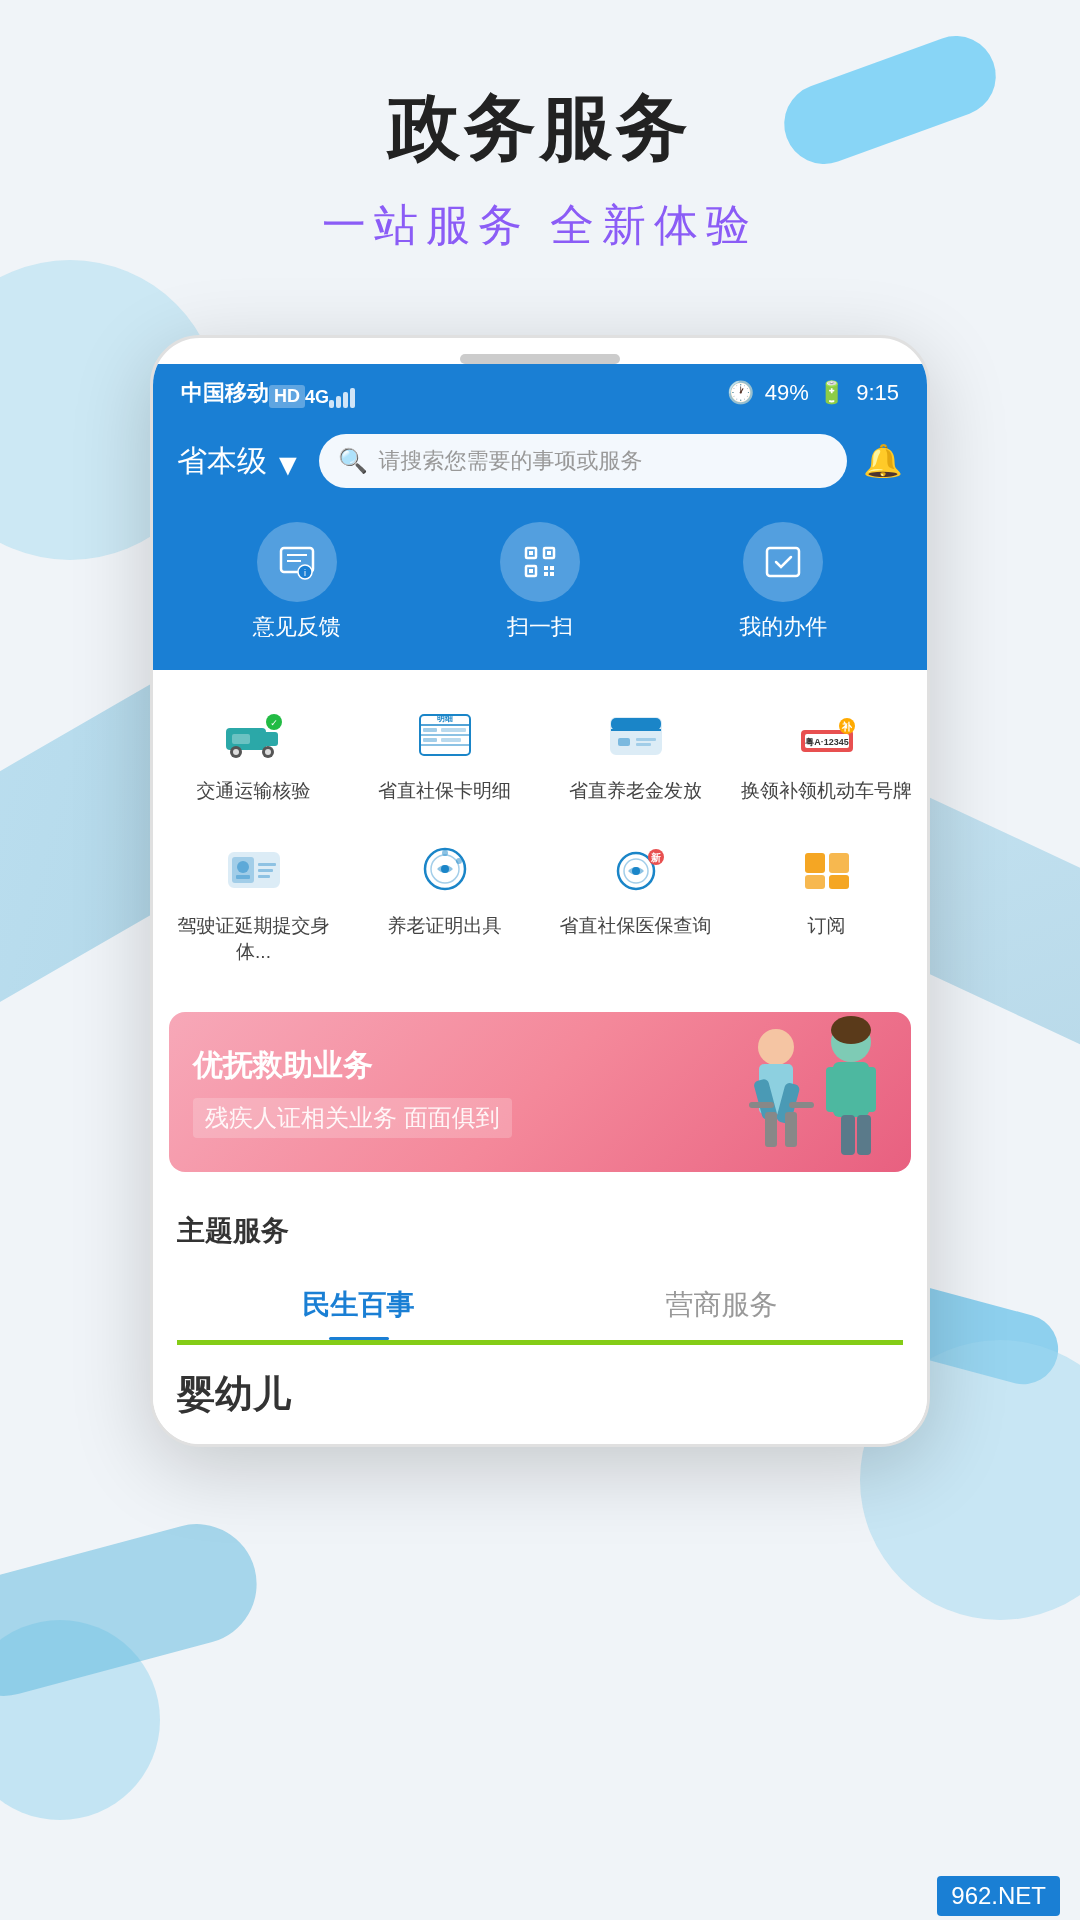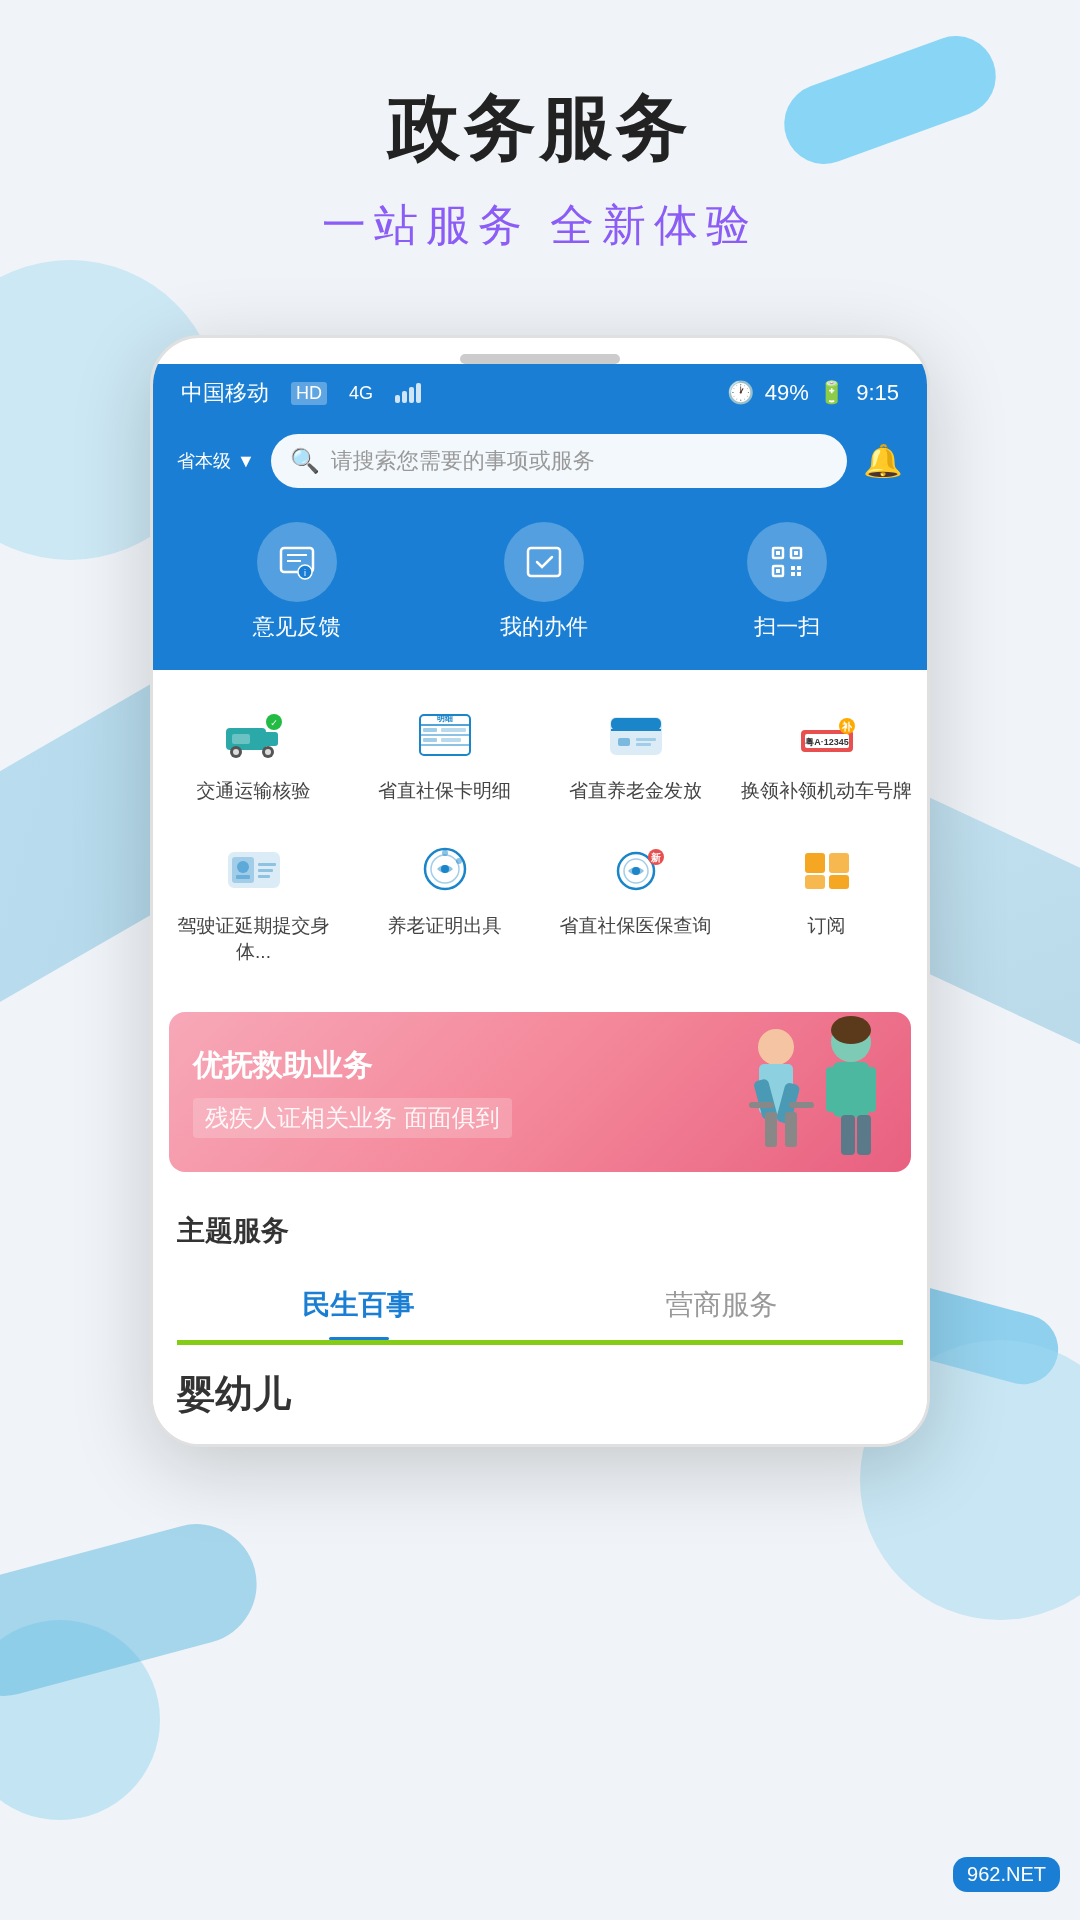--- a/index.html
+++ b/index.html
@@ -129,42 +129,42 @@
     
     .status-bar {
       background: #1a7fd4;
       display: flex;
       justify-content: space-between;
       align-items: center;
       padding: 14px 28px 10px;
       color: #fff;
       font-size: 22px;
     }
-    .status-left { display: flex; align-items: center; gap: 22px; }
+    .status-left { display: flex; align-items: flex-end; gap: 0; font-weight: bold; }
     .status-right { display: flex; align-items: center; gap: 10px; }
     .signal-bars { display: flex; align-items: flex-end; gap: 2px; }
     .signal-bar {
       width: 5px;
       background: rgba(255,255,255,0.8);
       border-radius: 2px;
     }
 
     
     .app-header {
       background: #1a7fd4;
       padding: 16px 24px 24px;
       display: flex;
       align-items: center;
       gap: 16px;
     }
     .location-selector {
       display: flex;
-      align-items: center;
+      align-items: flex-end;
       color: #fff;
-      font-size: 18px;
+      font-size: 30px;
       gap: 6px;
       white-space: nowrap;
     }
     .search-bar {
       flex: 1;
       background: rgba(255,255,255,0.95);
       border-radius: 30px;
       padding: 12px 20px;
       display: flex;
       align-items: center;
@@ -326,27 +326,27 @@
     }
     .sub-category-title {
       font-size: 38px;
       font-weight: 700;
       color: #333;
     }
 
     
     .watermark {
       position: absolute;
-      bottom: 28px;
+      bottom: 4px;
       right: 20px;
       background: #1a7fd4;
       color: #fff;
       padding: 6px 14px;
-      border-radius: 14px;
-      font-size: 20px;
+      border-radius: 4px;
+      font-size: 24px;
       z-index: 100;
     }
 
   </style>
 </head>
 <body>
 
 <div class="bg-shape bg-shape-1"></div>
 <div class="bg-shape bg-shape-2"></div>
 <div class="bg-stripe-1"></div>
@@ -401,47 +401,47 @@
       <div class="quick-action-icon">
         <svg width="40" height="40" viewBox="0 0 40 40" fill="none">
           <rect x="4" y="6" width="32" height="24" rx="3" stroke="white" stroke-width="2.5" fill="none"></rect>
           <line x1="10" y1="13" x2="30" y2="13" stroke="white" stroke-width="2"></line>
           <line x1="10" y1="19" x2="24" y2="19" stroke="white" stroke-width="2"></line>
           <circle cx="28" cy="30" r="7" fill="#1a7fd4" stroke="white" stroke-width="1.5"></circle>
           <text x="28" y="34" text-anchor="middle" fill="white" font-size="9">i</text>
         </svg>
       </div>
       <span class="quick-action-label">意见反馈</span>
-    </div>
-    <div class="quick-action-item">
-      <div class="quick-action-icon">
-        <svg width="40" height="40" viewBox="0 0 40 40" fill="none">
-          <rect x="4" y="6" width="32" height="28" rx="3" stroke="white" stroke-width="2.5" fill="none"></rect>
-          <polyline points="13,20 18,25 28,15" stroke="white" stroke-width="2.5" fill="none" stroke-linecap="round"></polyline>
-        </svg>
-      </div>
-      <span class="quick-action-label">我的办件</span>
     </div>
     <div class="quick-action-item">
       <div class="quick-action-icon">
         <svg width="40" height="40" viewBox="0 0 40 40" fill="none">
           <rect x="6" y="6" width="10" height="10" rx="1" stroke="white" stroke-width="2.5" fill="none"></rect>
           <rect x="24" y="6" width="10" height="10" rx="1" stroke="white" stroke-width="2.5" fill="none"></rect>
           <rect x="6" y="24" width="10" height="10" rx="1" stroke="white" stroke-width="2.5" fill="none"></rect>
           <rect x="9" y="9" width="4" height="4" fill="white"></rect>
           <rect x="27" y="9" width="4" height="4" fill="white"></rect>
           <rect x="9" y="27" width="4" height="4" fill="white"></rect>
           <rect x="24" y="24" width="4" height="4" fill="white"></rect>
           <rect x="30" y="24" width="4" height="4" fill="white"></rect>
           <rect x="24" y="30" width="4" height="4" fill="white"></rect>
           <rect x="30" y="30" width="4" height="4" fill="white"></rect>
         </svg>
       </div>
       <span class="quick-action-label">扫一扫</span>
     </div>
+    <div class="quick-action-item">
+      <div class="quick-action-icon">
+        <svg width="40" height="40" viewBox="0 0 40 40" fill="none">
+          <rect x="4" y="6" width="32" height="28" rx="3" stroke="white" stroke-width="2.5" fill="none"></rect>
+          <polyline points="13,20 18,25 28,15" stroke="white" stroke-width="2.5" fill="none" stroke-linecap="round"></polyline>
+        </svg>
+      </div>
+      <span class="quick-action-label">我的办件</span>
+    </div>
   </div>
 
   <div class="service-grid">
 
     <div class="service-item">
       <div class="service-icon">
         <svg width="60" height="50" viewBox="0 0 60 50">
           <rect x="2" y="18" width="40" height="22" rx="4" fill="#2ba8a8"></rect>
           <rect x="34" y="22" width="20" height="14" rx="3" fill="#2ba8a8"></rect>
           <circle cx="12" cy="42" r="6" fill="#555"></circle>

